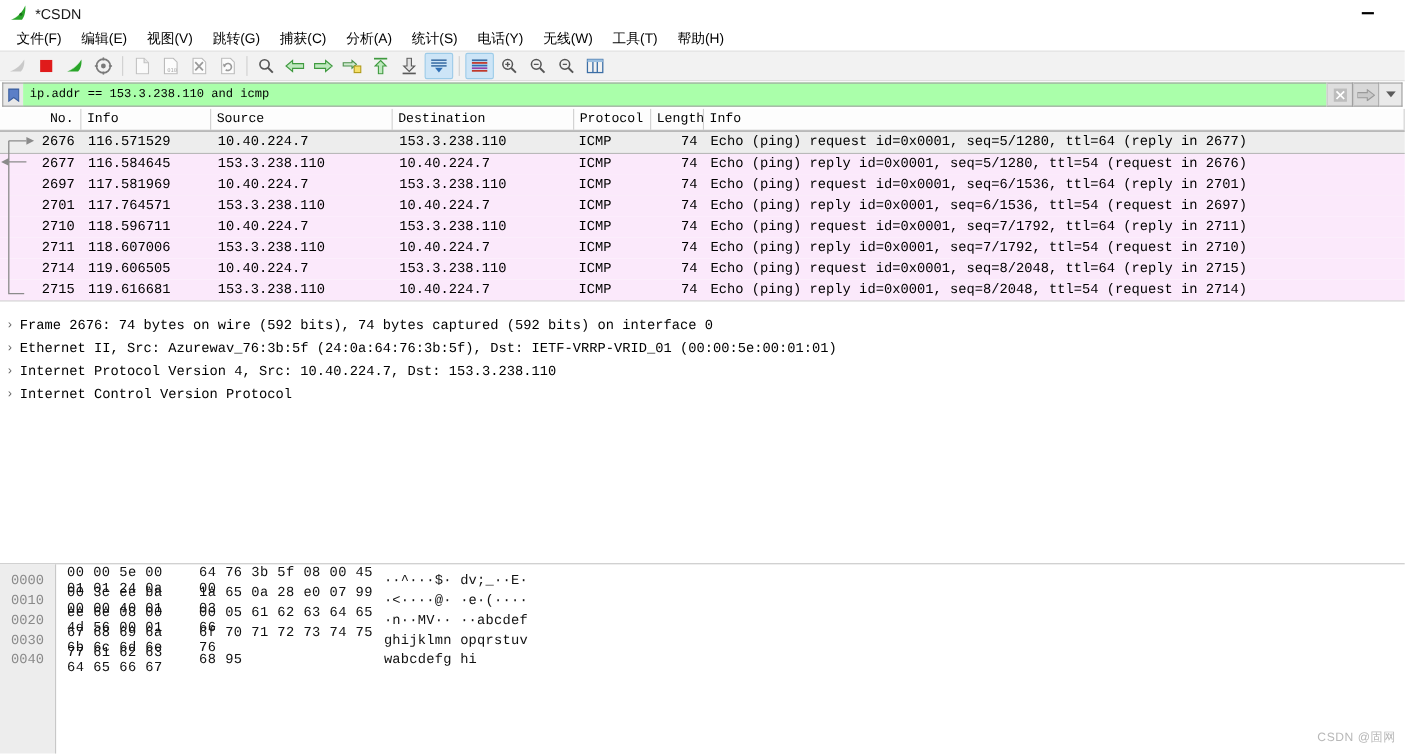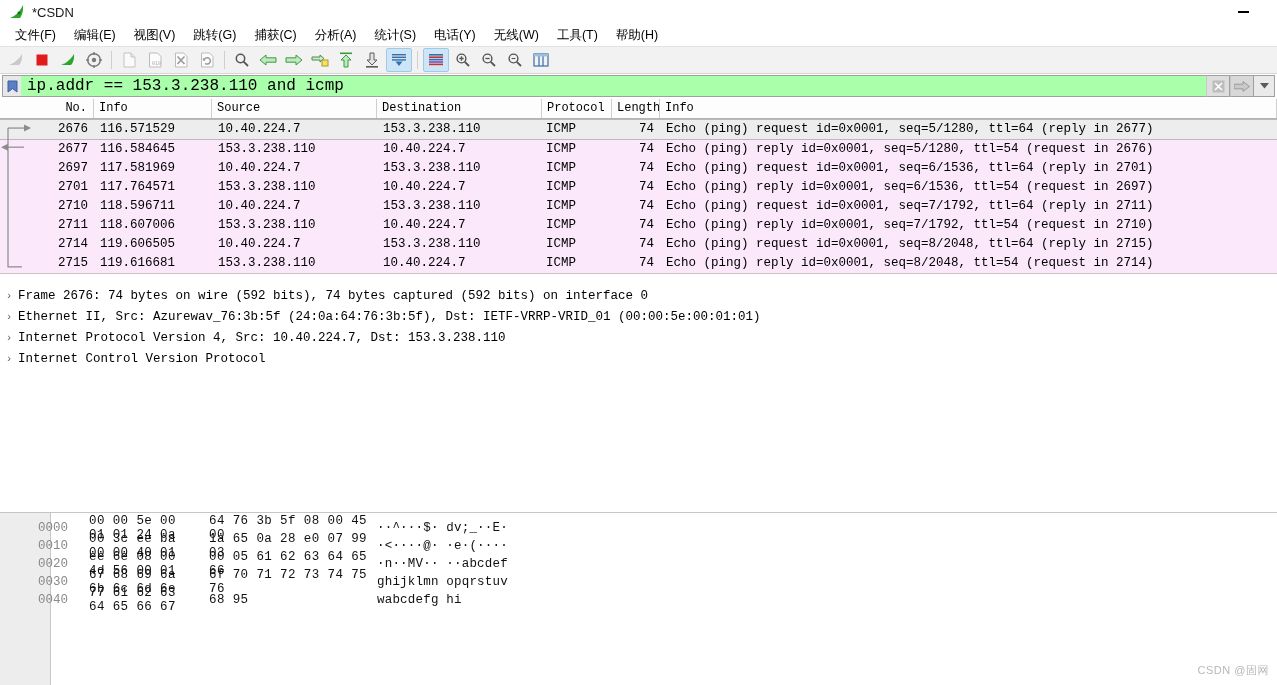--- a/index.html
+++ b/index.html
@@ -32,60 +32,60 @@
   .tb-btn{width:24px;height:22px;display:flex;align-items:center;justify-content:center;margin:0 1px;border-radius:2px;}
   .tb-btn.active{background:#cde5f7;border:1px solid #9ccbe8;}
   .tb-sep{width:1px;height:18px;background:#cfcfcf;margin:0 4px;}
 
   
   .filterbar{height:22px;background:#fff;display:flex;align-items:stretch;flex:0 0 auto;padding:1px 2px 2px 2px;}
   .filter-bookmark{width:18px;background:#e8e8e8;border:1px solid #a0a0a0;border-right:none;
                    display:flex;align-items:center;justify-content:center;}
   .filter-input{flex:1 1 auto;background:#aaffaa;border:1px solid #a0a0a0;border-left:none;border-right:none;
                 display:flex;align-items:center;padding-left:6px;
-                font-family:"Liberation Mono","DejaVu Sans Mono",monospace;font-size:16px;color:#000;}
+                font-family:"Liberation Mono","DejaVu Sans Mono",monospace;font-size:11px;color:#000;}
   .filter-btn{width:22px;background:#dedede;border:1px solid #a0a0a0;border-left:1px solid #c8c8c8;
               display:flex;align-items:center;justify-content:center;}
   .filter-btn.arrow{background:#d8d8d8;}
   .filter-btn.drop{width:20px;background:#eaeaea;border-left:none;}
 
   
   .packetlist{flex:0 0 auto;display:flex;flex-direction:column;background:#fff;}
   .col-head{height:19px;background:#fdfdfd;border-bottom:1px solid #b4b4b4;display:flex;align-items:center;
             font-family:"Liberation Mono","DejaVu Sans Mono",monospace;font-size:12px;}
   .col-head .ch{border-right:1px solid #cfcfcf;height:19px;line-height:19px;padding-left:5px;box-sizing:border-box;
                 overflow:hidden;white-space:nowrap;}
   .plist-rows{position:relative;}
   .prow{height:19px;display:flex;align-items:center;
         font-family:"Liberation Mono","DejaVu Sans Mono",monospace;font-size:12.5px;color:#000;white-space:nowrap;}
   .prow .cell{height:19px;line-height:19px;box-sizing:border-box;overflow:hidden;white-space:nowrap;}
   .prow.sel{background:#ededed;border-top:1px solid #b9b9b9;border-bottom:1px solid #b9b9b9;}
   .prow.icmp{background:#fbe9fb;}
-  .c-no{width:94px;text-align:right;padding-right:6px;}
+  .c-no{width:74px;text-align:right;padding-right:6px;}
   .c-time{width:118px;padding-left:6px;}
   .c-src{width:165px;padding-left:6px;}
   .c-dst{width:165px;padding-left:6px;}
   .c-proto{width:70px;padding-left:4px;}
   .c-len{width:48px;text-align:right;padding-right:6px;}
   .c-info{flex:1 1 auto;padding-left:6px;}
   .relmark{position:absolute;left:0;top:0;width:34px;height:100%;pointer-events:none;}
 
   
   .splitter{height:7px;background:#fff;border-top:1px solid #c6c6c6;flex:0 0 auto;}
   .detail{flex:1 1 auto;background:#fff;padding-top:4px;overflow:hidden;}
   .drow{height:21px;display:flex;align-items:center;
         font-family:"Liberation Mono","DejaVu Sans Mono",monospace;font-size:12.5px;color:#000;}
   .darrow{width:18px;display:flex;align-items:center;justify-content:center;color:#666;font-size:11px;}
   .dtext{white-space:nowrap;}
 
   
   .bytes{flex:0 0 auto;height:172px;background:#fff;border-top:1px solid #c6c6c6;position:relative;}
   .byte-gutter{position:absolute;left:0;top:0;width:50px;height:100%;background:#ededed;border-right:1px solid #c8c8c8;}
   .brow{height:18px;display:flex;align-items:center;
-        font-family:"Liberation Mono","DejaVu Sans Mono",monospace;font-size:12.5px;position:relative;z-index:2;padding-left:28px;}
+        font-family:"Liberation Mono","DejaVu Sans Mono",monospace;font-size:12.5px;position:relative;z-index:2;}
   .boff{width:50px;text-align:center;color:#8a8a8a;}
   .bhex{width:100px;padding-left:11px;color:#111;letter-spacing:0.4px;}
   .bhex2{width:160px;color:#111;letter-spacing:0.4px;margin-left:20px;}
   .bascii{padding-left:8px;color:#111;letter-spacing:0.2px;white-space:pre;}
   .bytes-top-pad{height:6px;}
 
   .watermark{position:absolute;right:8px;bottom:7px;font-size:11px;color:#b8b8b8;
              font-family:"Liberation Sans",sans-serif;letter-spacing:.5px;}
 </style>
 </head>

